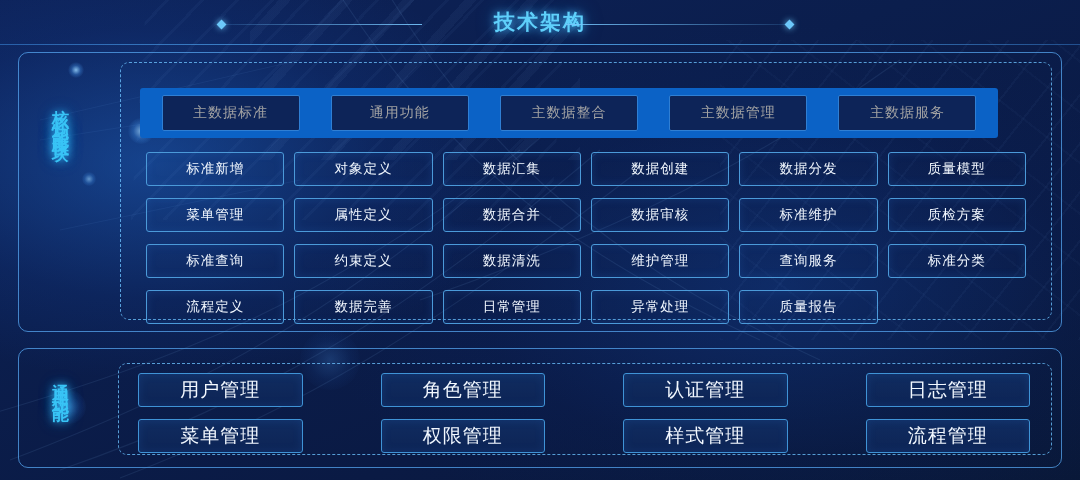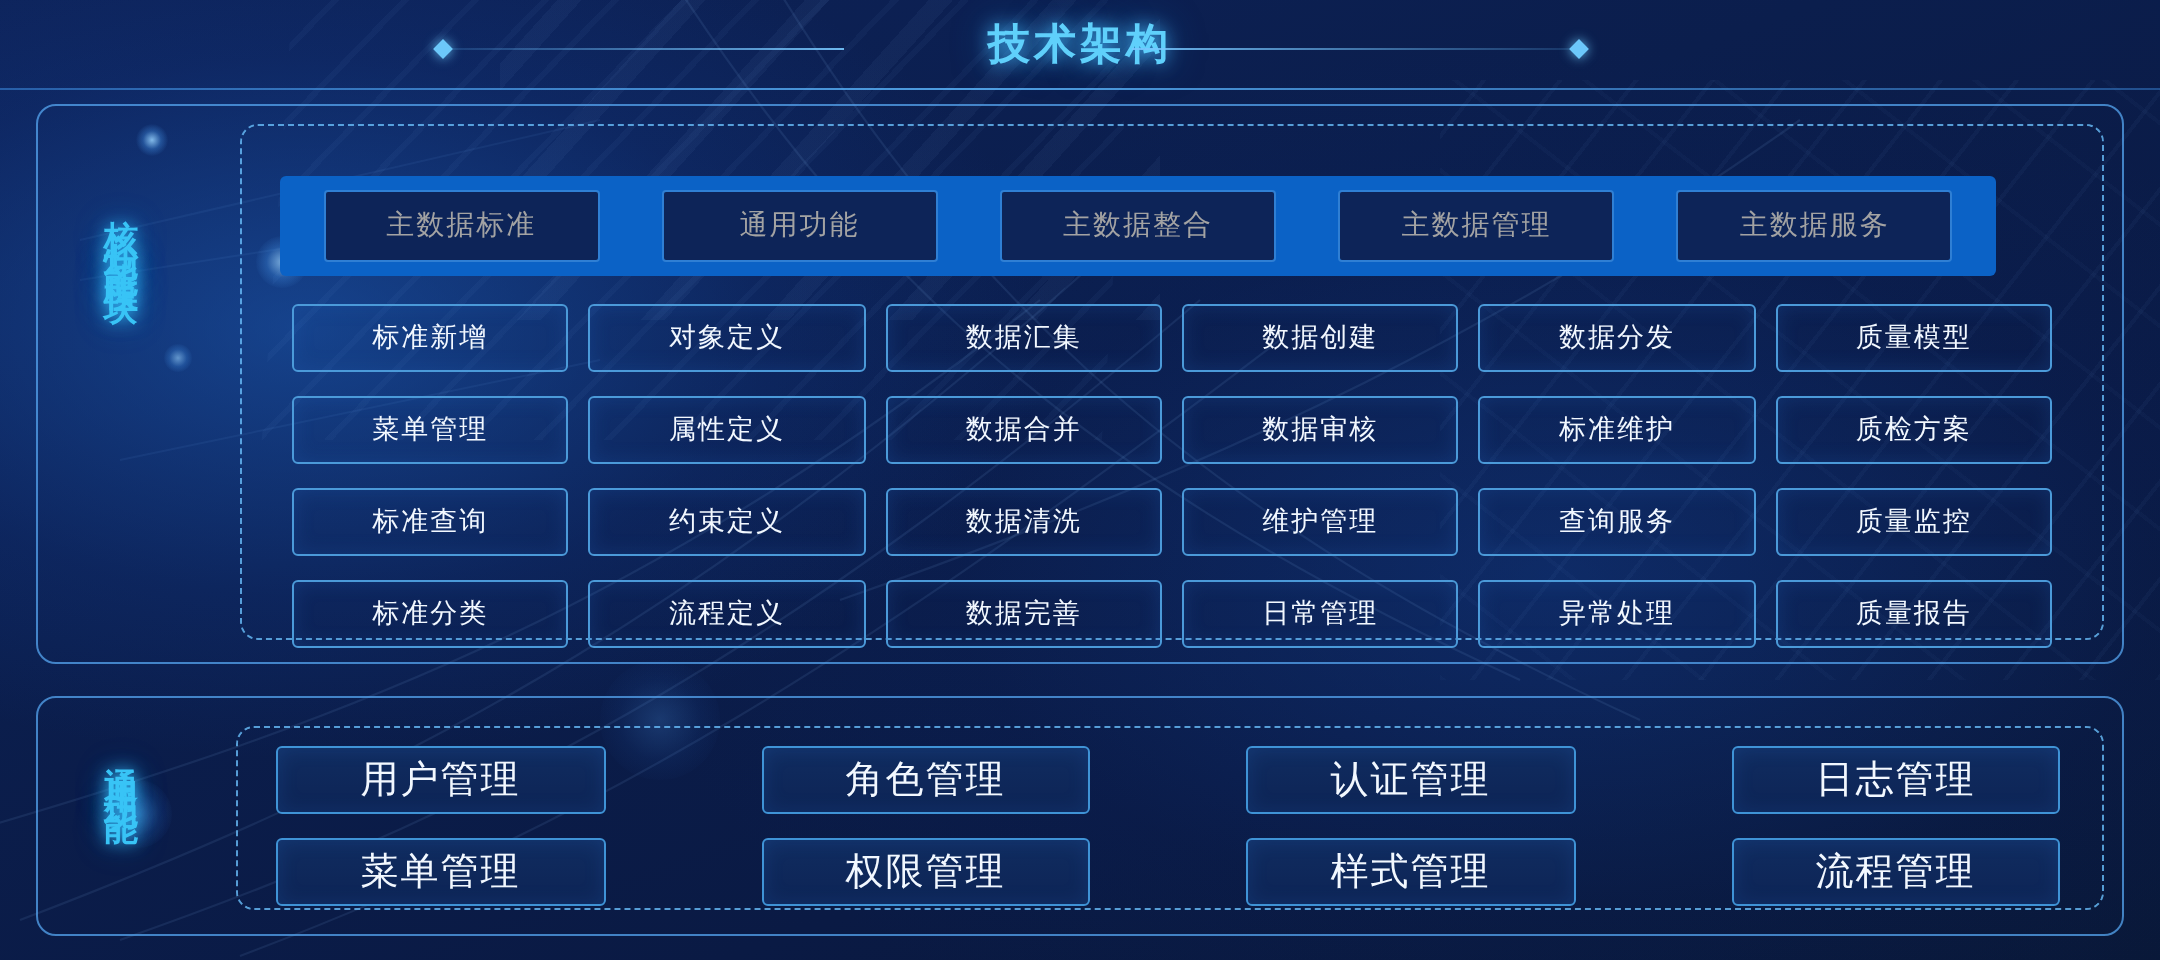--- a/index.html
+++ b/index.html
@@ -293,21 +293,20 @@
     <div class="fcell">数据合并</div>
     <div class="fcell">数据审核</div>
     <div class="fcell">标准维护</div>
     <div class="fcell">质检方案</div>
 
     <div class="fcell">标准查询</div>
     <div class="fcell">约束定义</div>
     <div class="fcell">数据清洗</div>
     <div class="fcell">维护管理</div>
     <div class="fcell">查询服务</div>
-    <div class="fcell">质量监控</div>
 
     <div class="fcell">标准分类</div>
     <div class="fcell">流程定义</div>
     <div class="fcell">数据完善</div>
     <div class="fcell">日常管理</div>
     <div class="fcell">异常处理</div>
     <div class="fcell">质量报告</div>
   </div>
 
   <div class="panel" style="left:18px; top:348px; width:1044px; height:120px;"></div>

